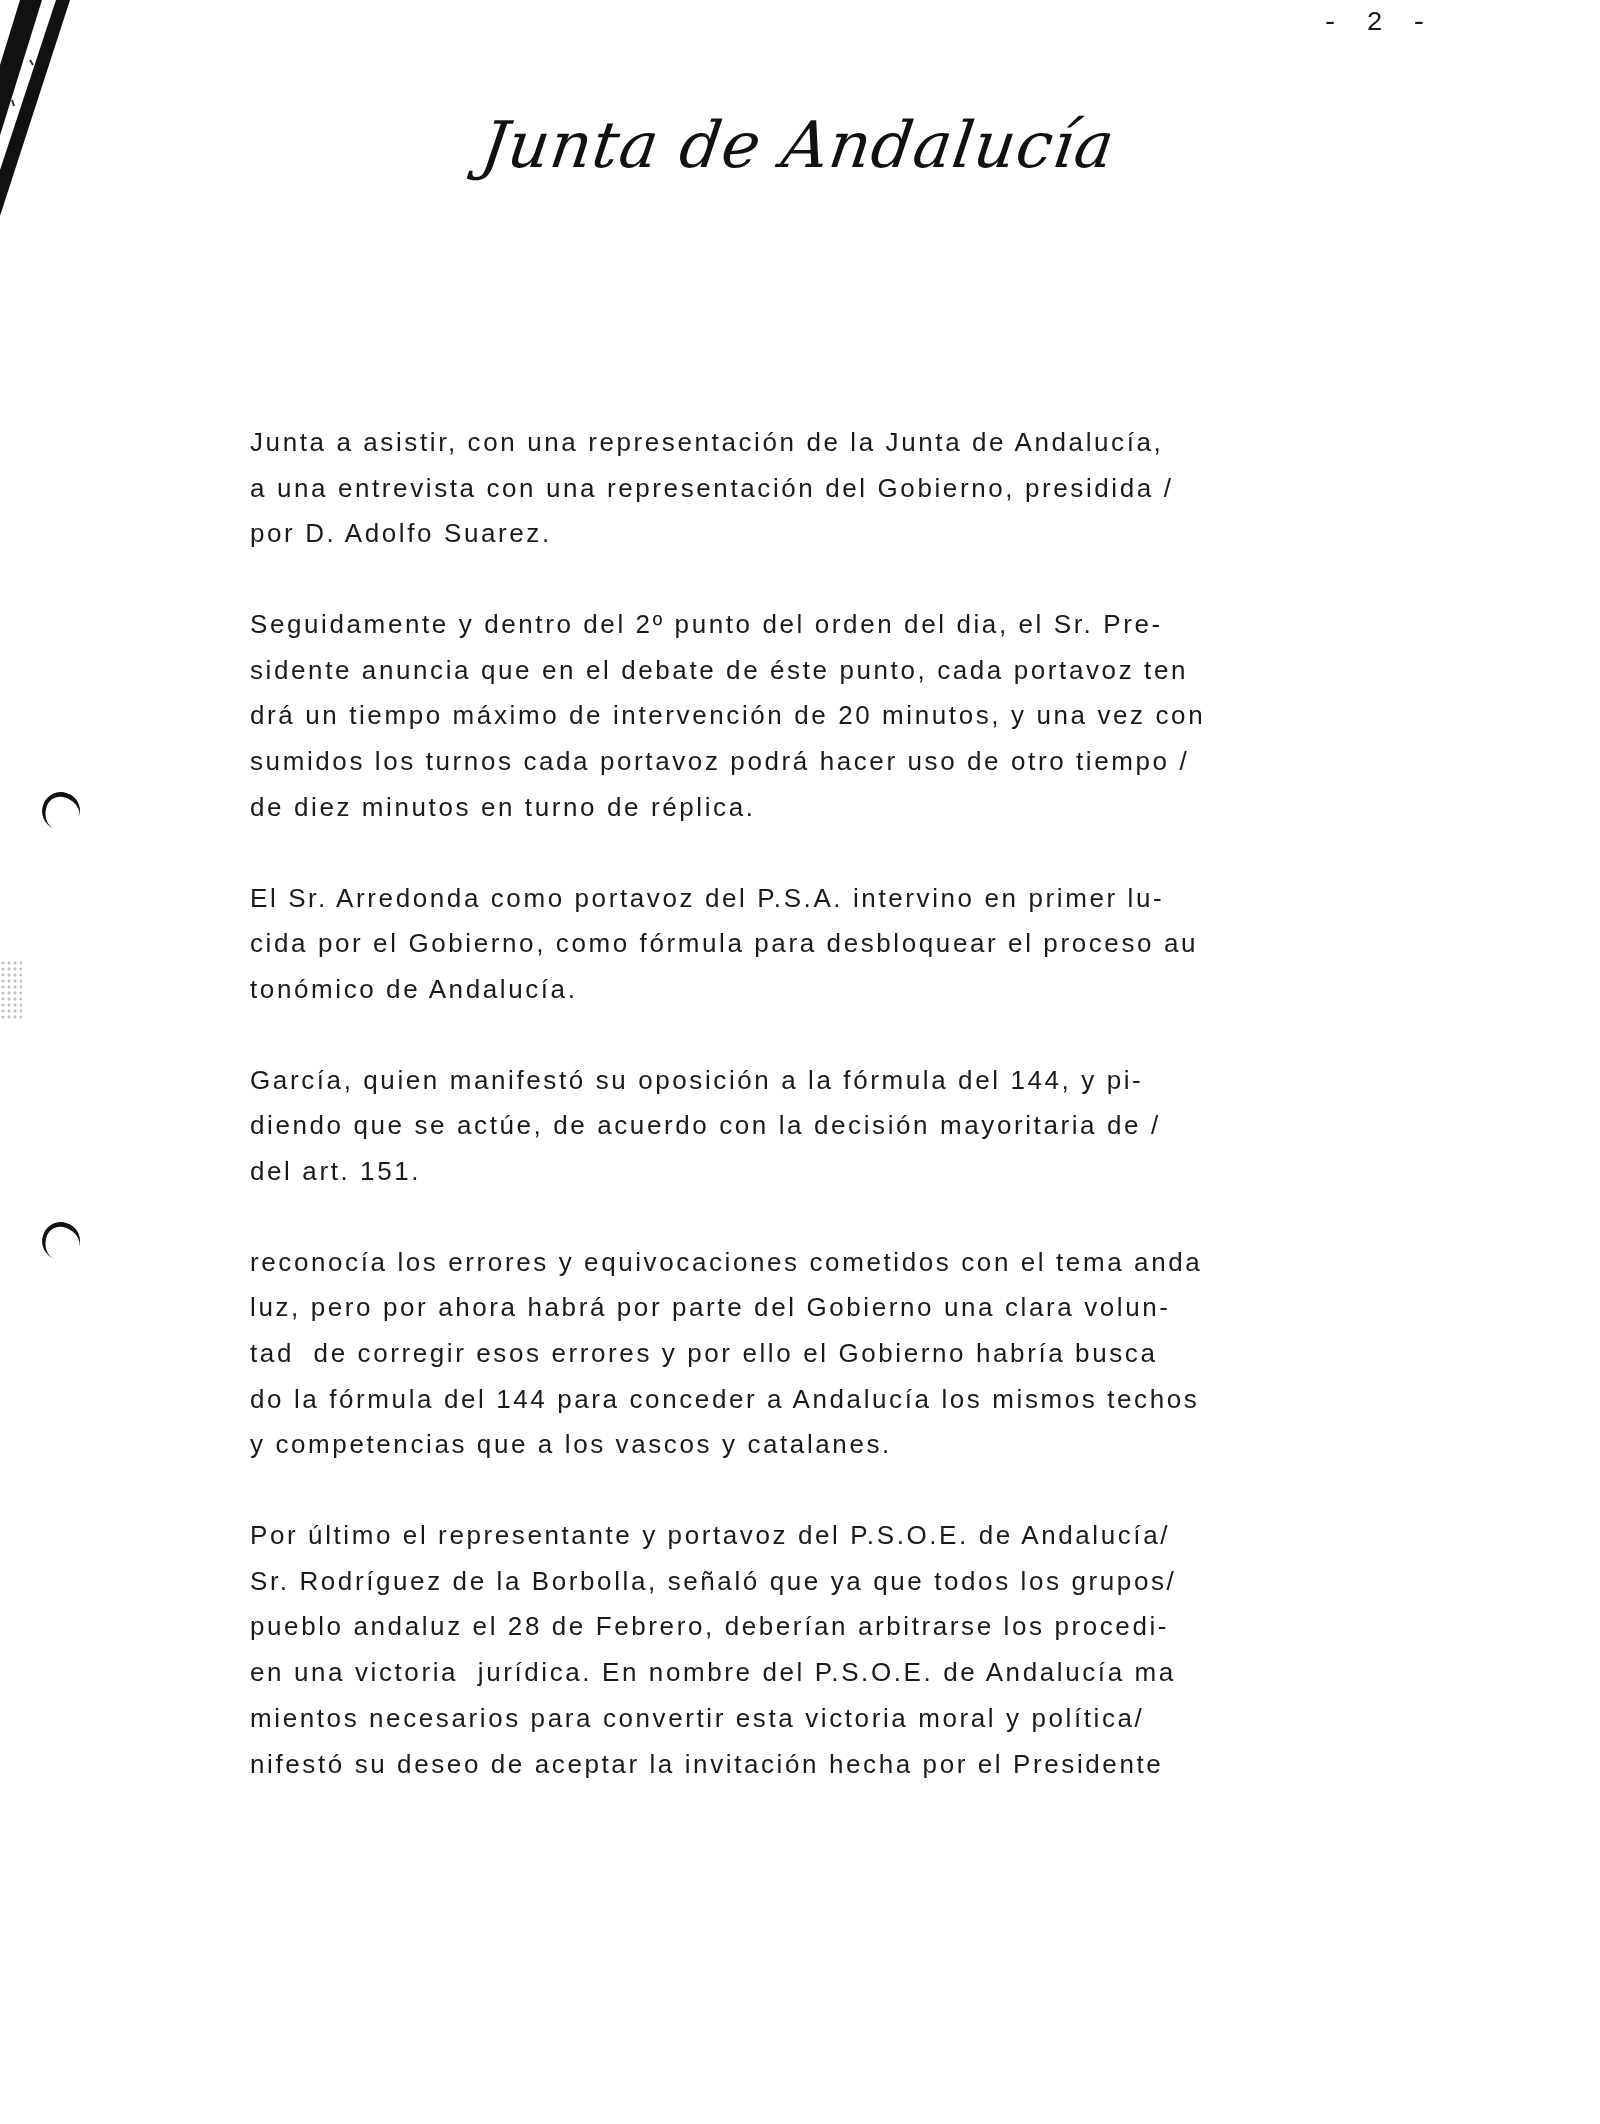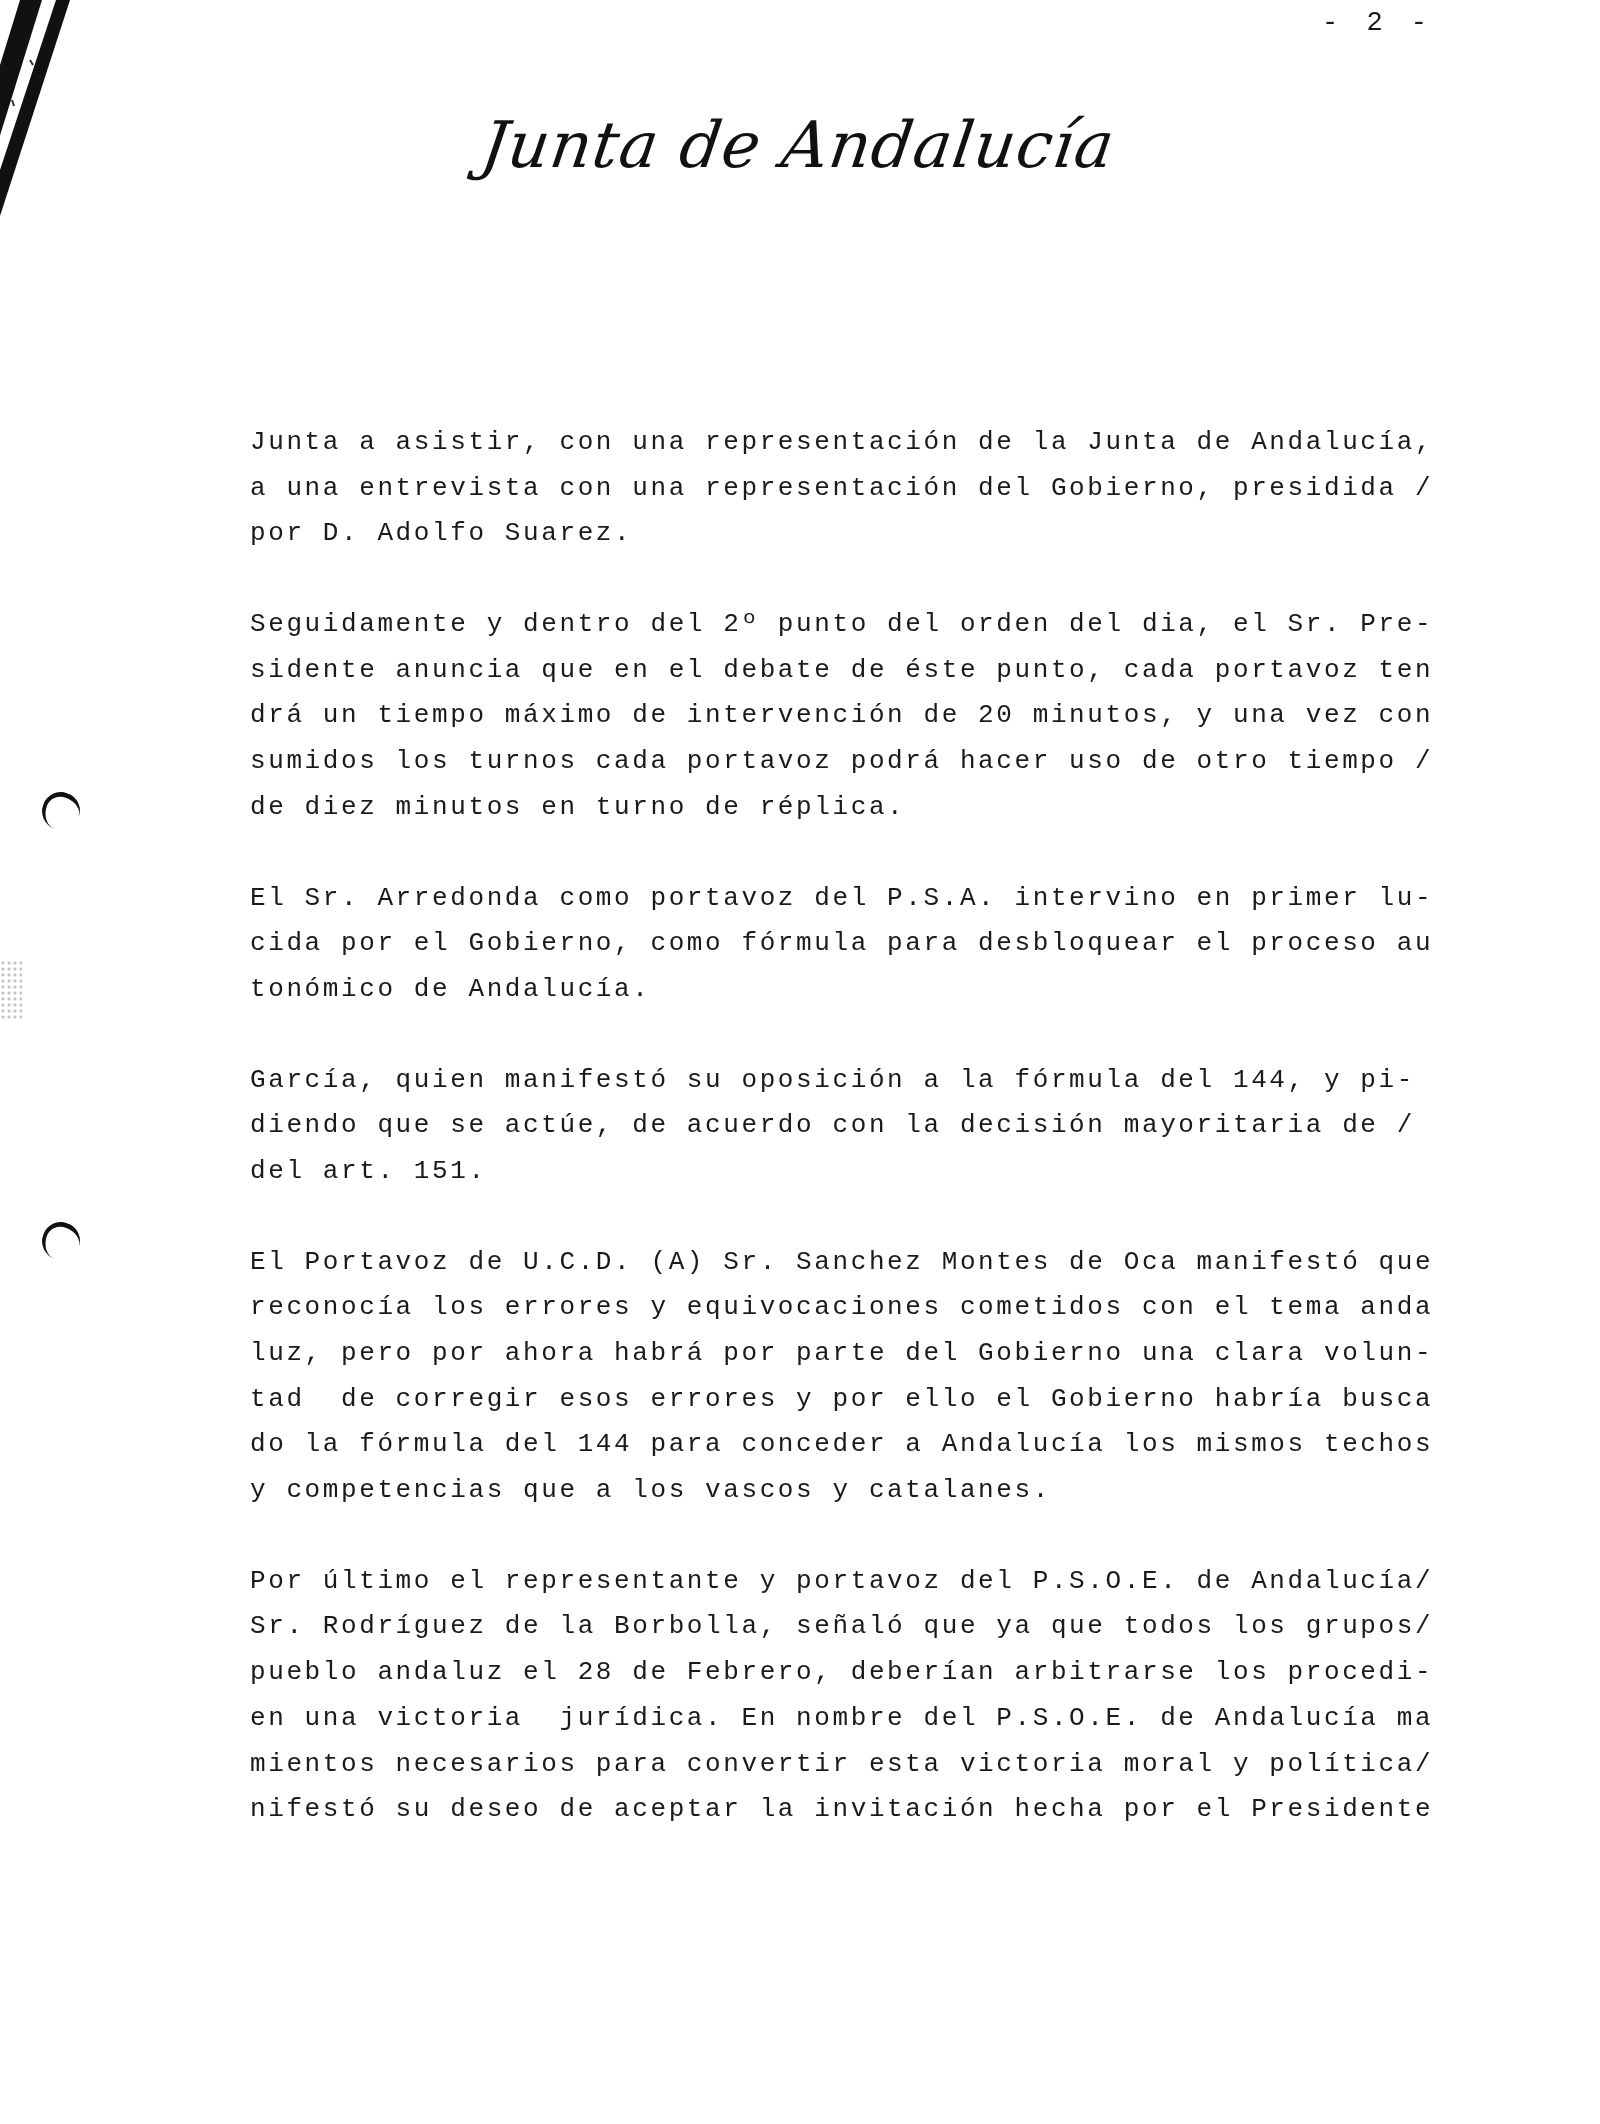--- a/index.html
+++ b/index.html
@@ -58,21 +58,21 @@
       left: 0;
       width: 22px;
       height: 60px;
       background: radial-gradient(circle, rgba(80,80,80,0.35) 1px, transparent 2px) 0 0/6px 6px;
     }
     .body-text {
       position: absolute;
       left: 250px;
       top: 420px;
       width: 1220px;
-      font-family: Liberation Mono, monospace;
+      font-family: Liberation Sans, sans-serif;
       font-size: 26px;
       letter-spacing: 2.6px;
       color: #1a1a1a;
     }
     .paragraph {
       margin: 0 0 45px 0;
     }
     .line {
       display: block;
       height: 45.7px;
@@ -115,21 +115,20 @@
     <span class="line">El Sr. Arredonda como portavoz del P.S.A. intervino en primer lu-</span>
     <span class="line">cida por el Gobierno, como fórmula para desbloquear el proceso au</span>
     <span class="line">tonómico de Andalucía.</span>
   </div>
   <div class="paragraph">
     <span class="line">García, quien manifestó su oposición a la fórmula del 144, y pi-</span>
     <span class="line">diendo que se actúe, de acuerdo con la decisión mayoritaria de /</span>
     <span class="line">del art. 151.</span>
   </div>
   <div class="paragraph">
-    <span class="line">El Portavoz de U.C.D. (A) Sr. Sanchez Montes de Oca manifestó que</span>
     <span class="line">reconocía los errores y equivocaciones cometidos con el tema anda</span>
     <span class="line">luz, pero por ahora habrá por parte del Gobierno una clara volun-</span>
     <span class="line">tad  de corregir esos errores y por ello el Gobierno habría busca</span>
     <span class="line">do la fórmula del 144 para conceder a Andalucía los mismos techos</span>
     <span class="line">y competencias que a los vascos y catalanes.</span>
   </div>
   <div class="paragraph">
     <span class="line">Por último el representante y portavoz del P.S.O.E. de Andalucía/</span>
     <span class="line">Sr. Rodríguez de la Borbolla, señaló que ya que todos los grupos/</span>
     <span class="line">pueblo andaluz el 28 de Febrero, deberían arbitrarse los procedi-</span>

